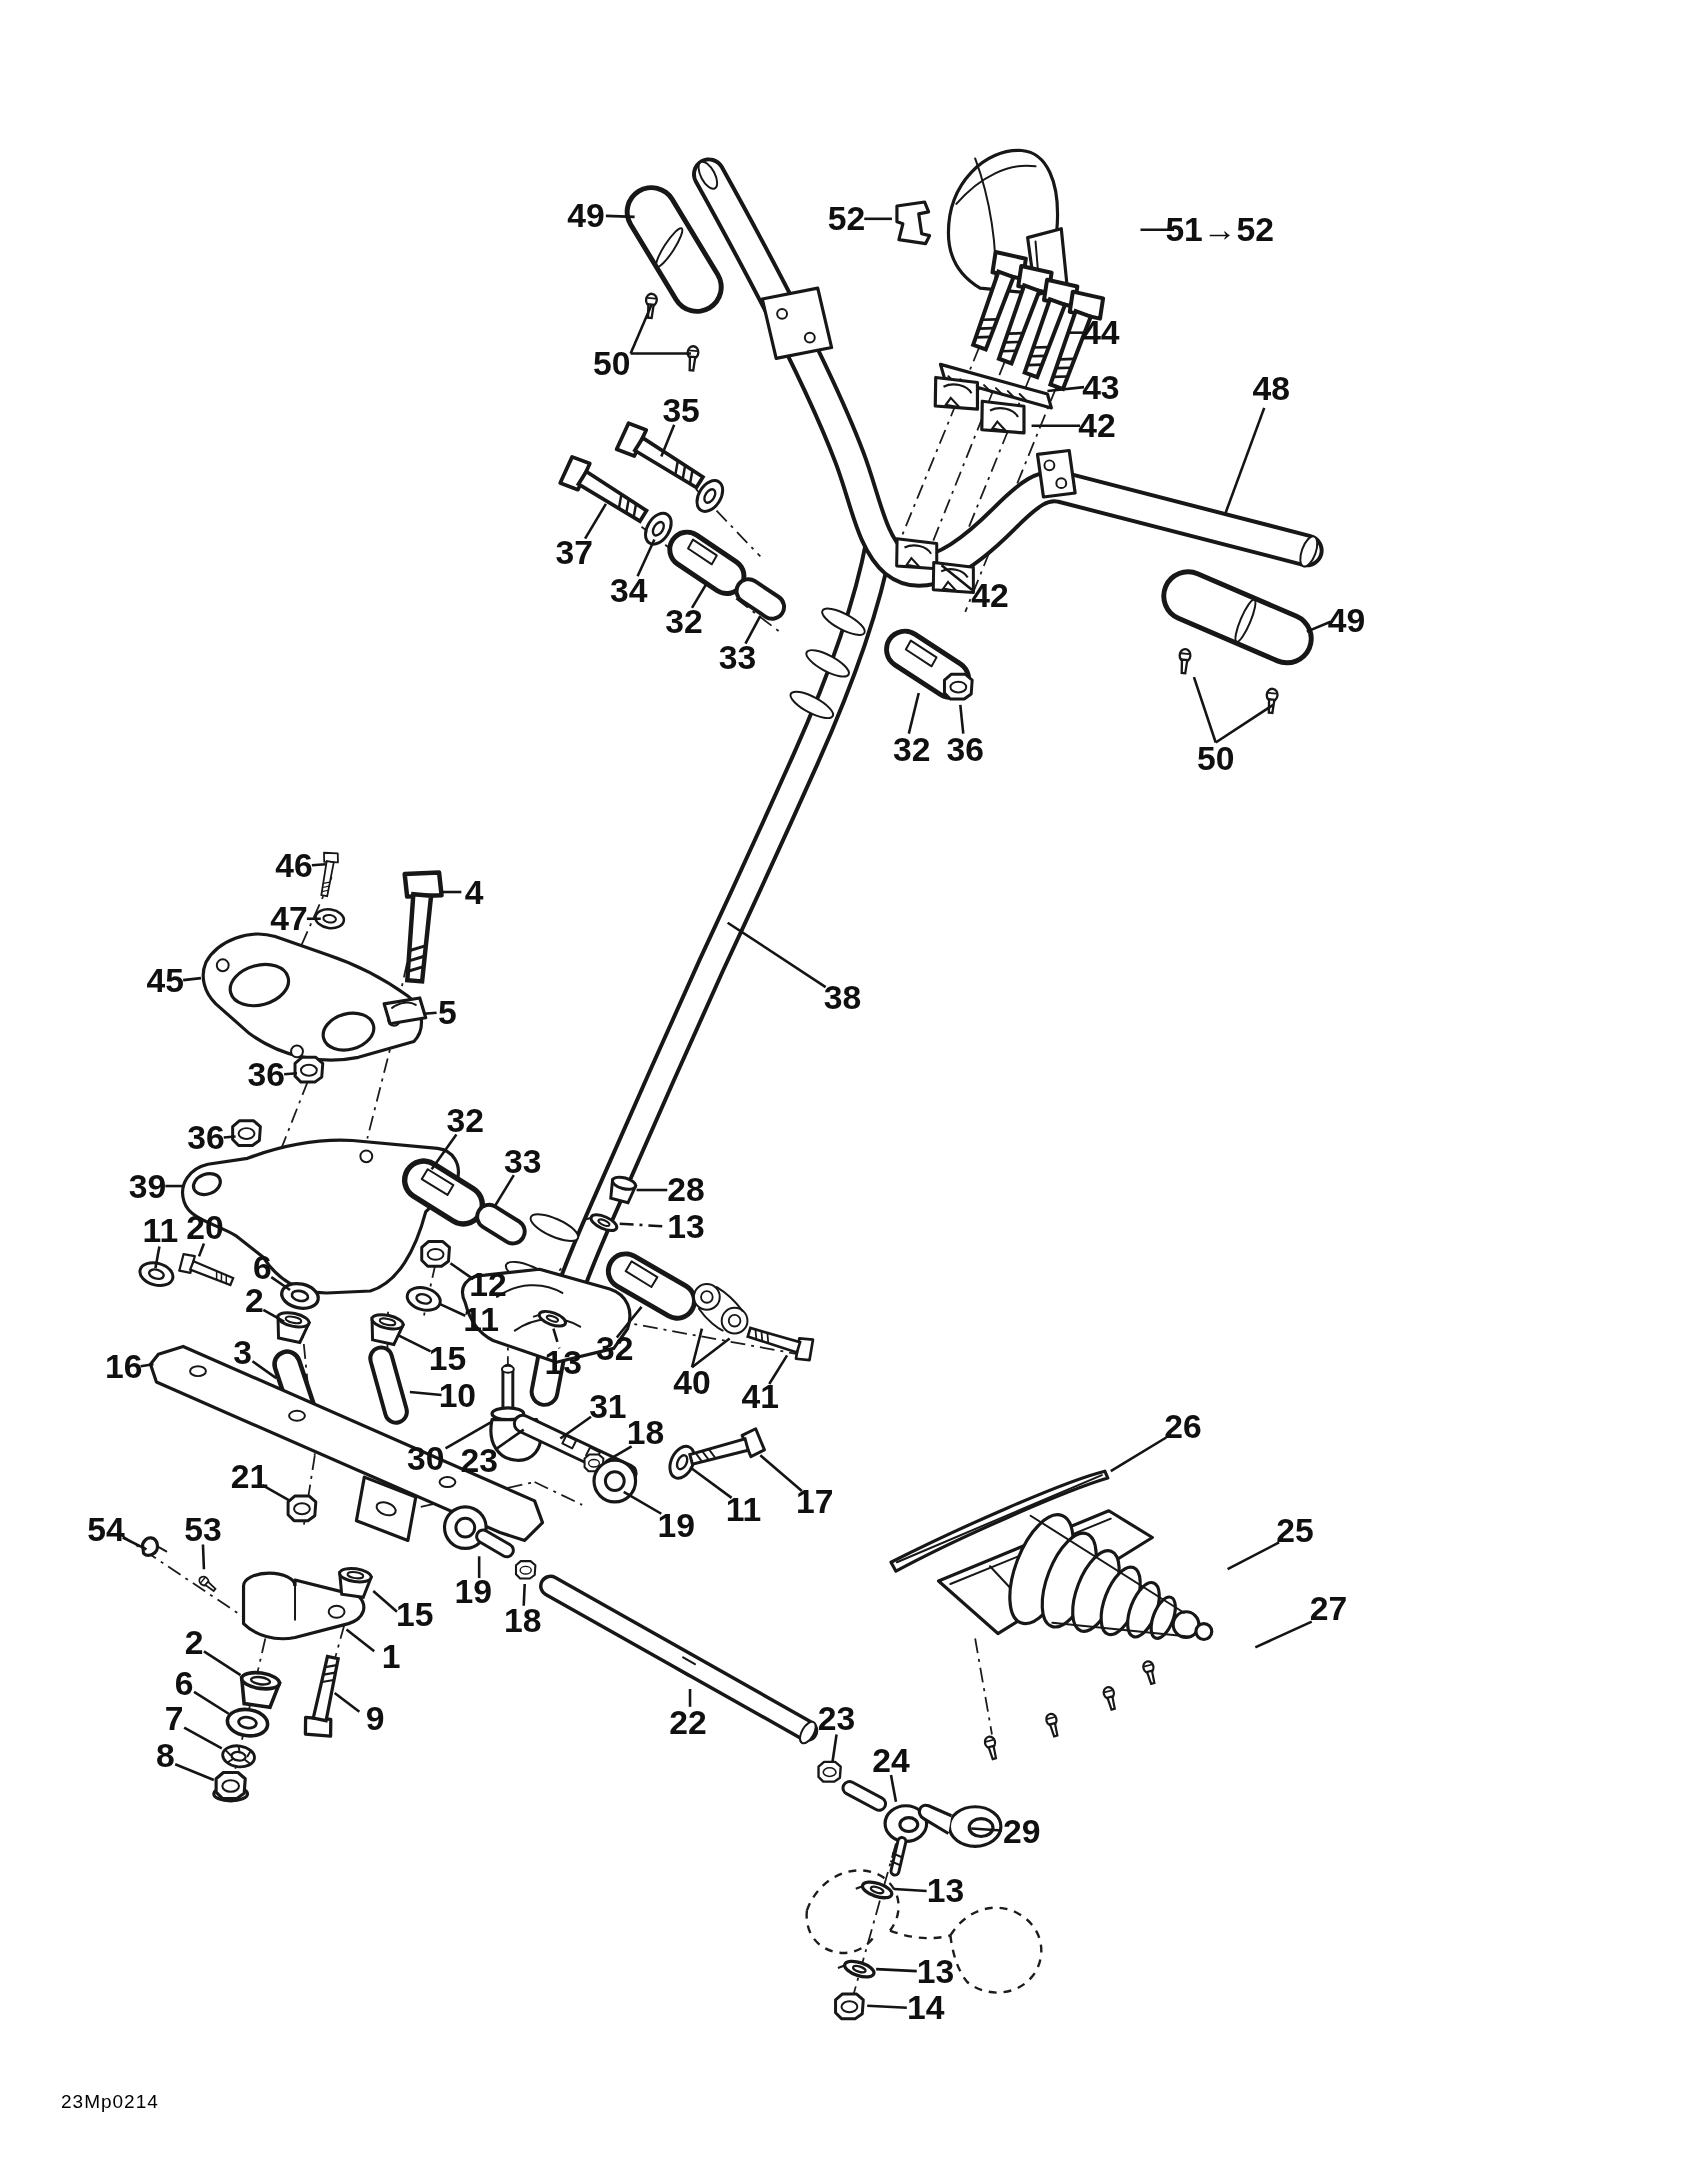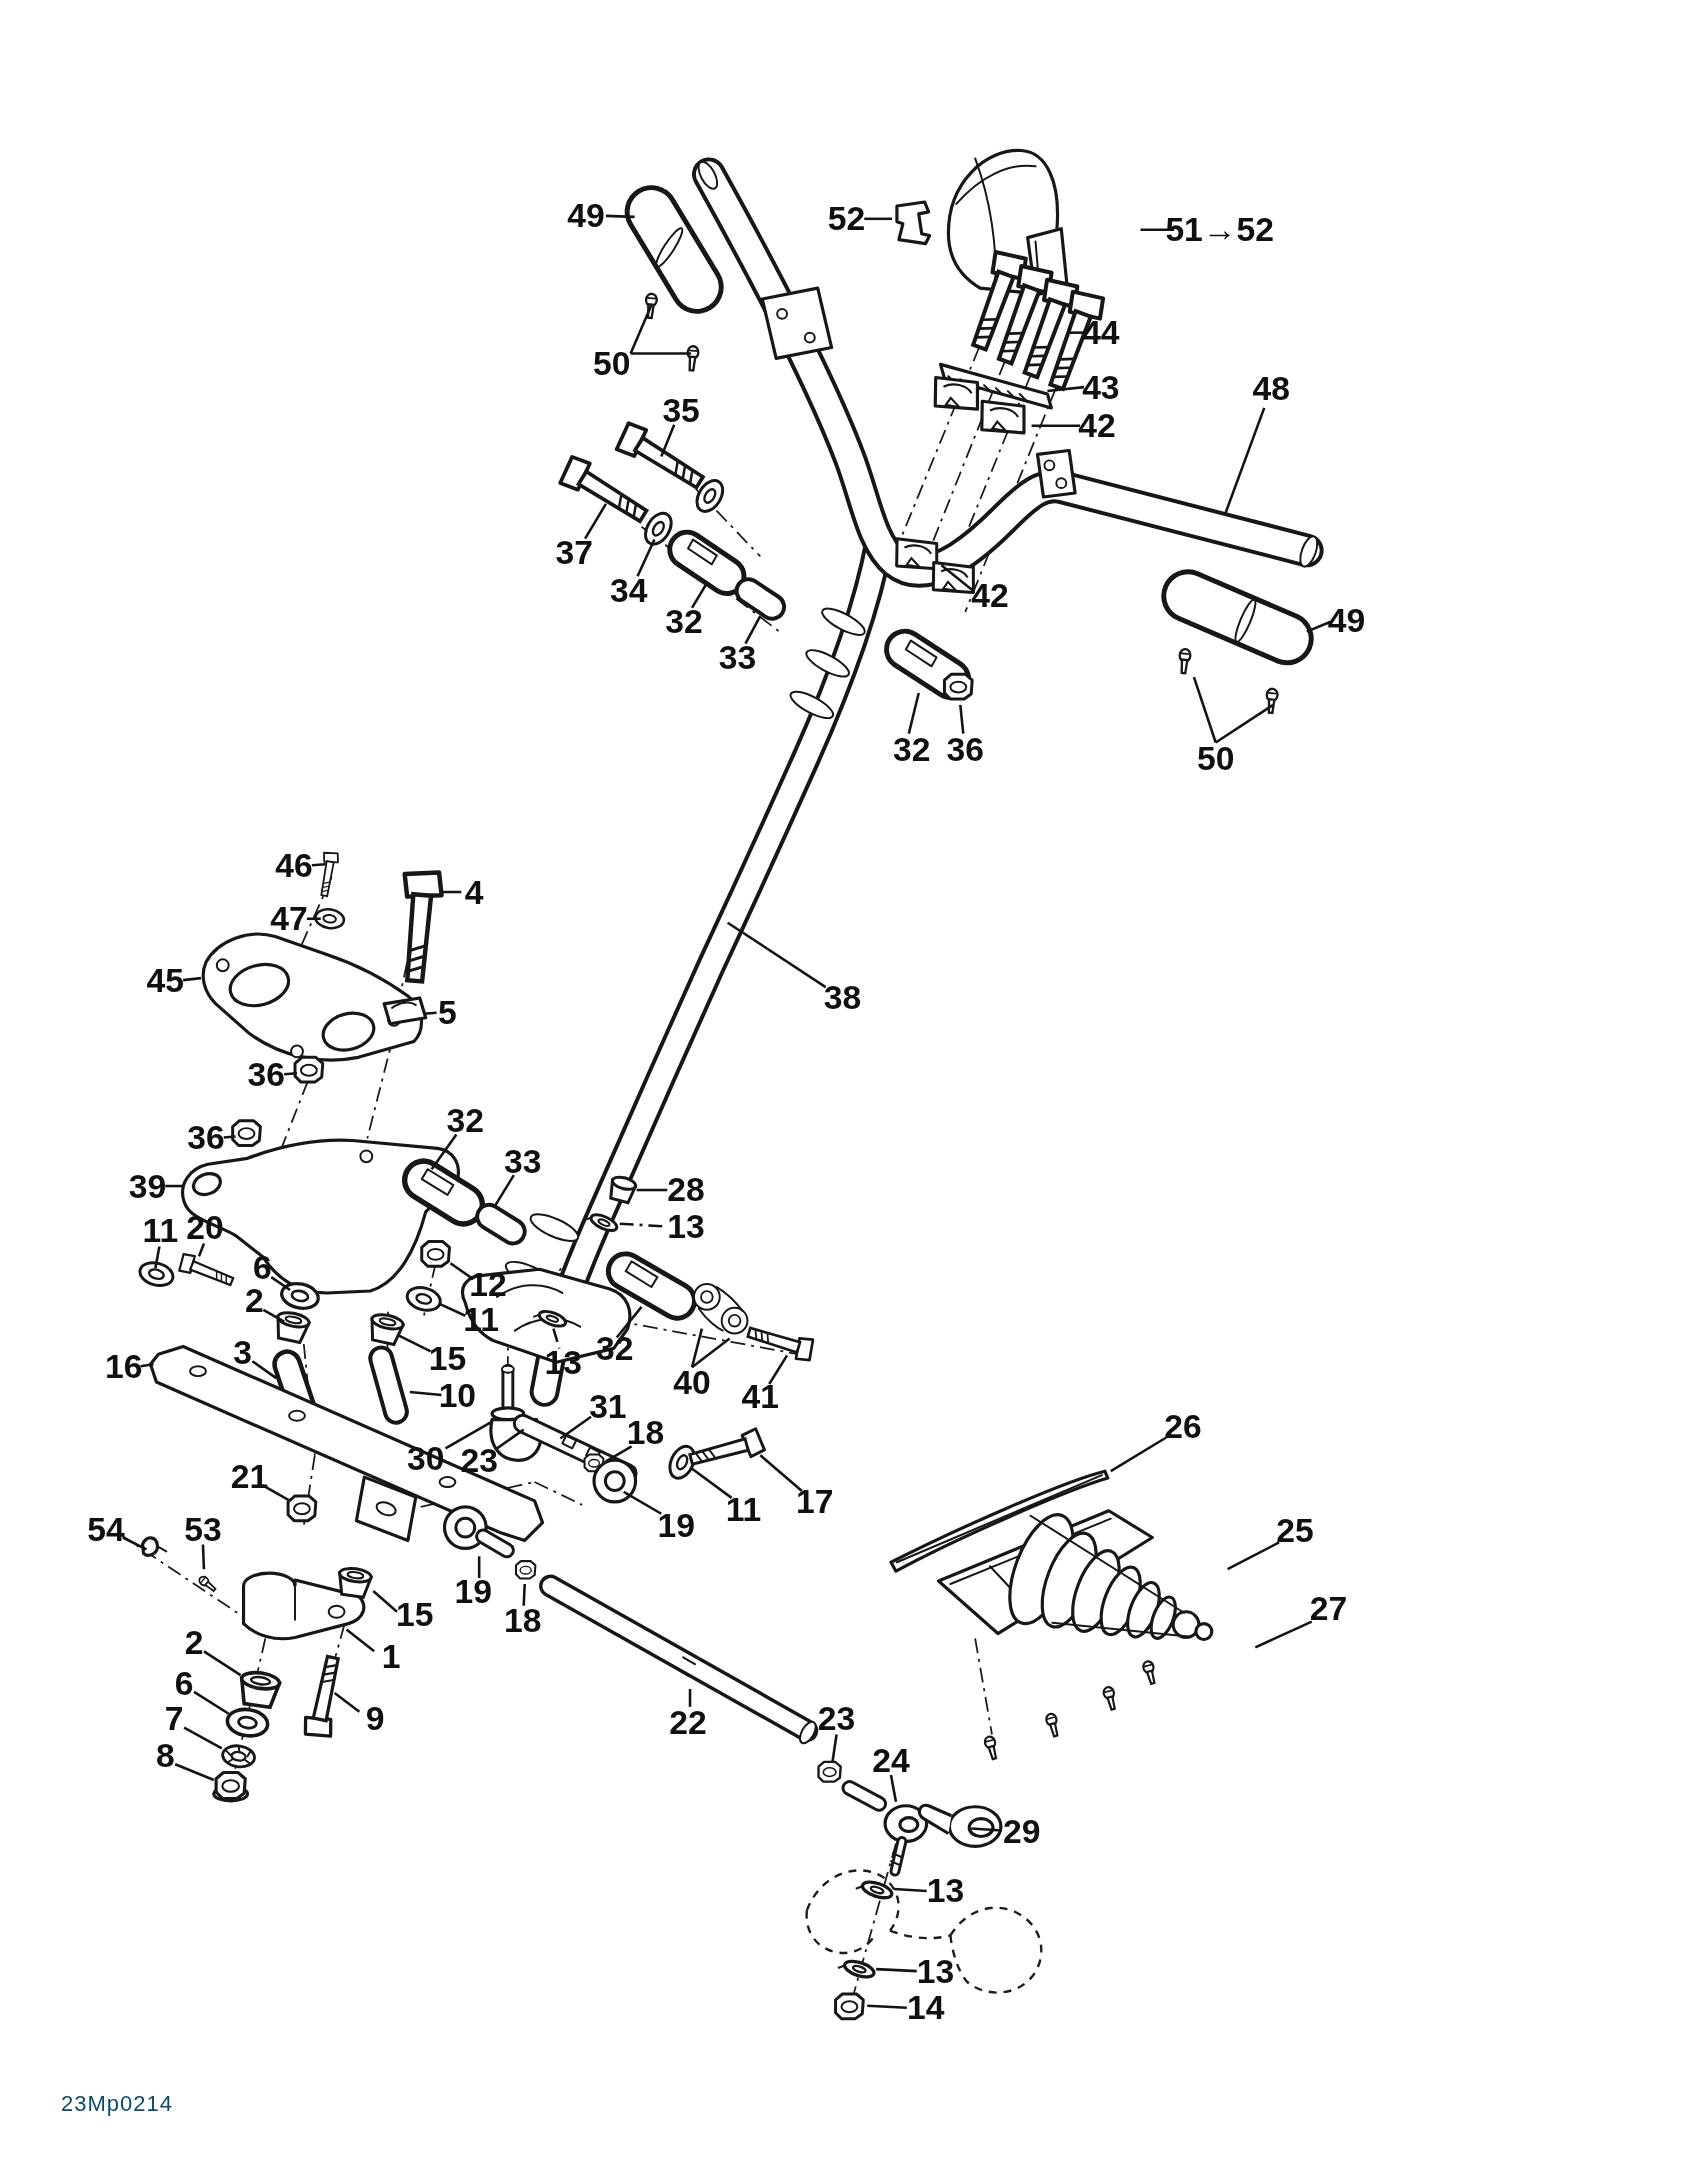--- a/index.html
+++ b/index.html
@@ -8,21 +8,21 @@
   .ol{fill:none;stroke:#171717;stroke-width:3.2;stroke-linejoin:round;stroke-linecap:round;}
   .fw{fill:#ffffff;stroke:#171717;stroke-width:3.2;stroke-linejoin:round;}
   .thin{stroke-width:2;}
   .tubeO{fill:none;stroke:#171717;stroke-linecap:round;}
   .tubeI{fill:none;stroke:#ffffff;stroke-linecap:round;}
   .axis{fill:none;stroke:#1c1c1c;stroke-width:1.8;stroke-dasharray:15 6 3 6;}
   .sk{fill:none;stroke:#1c1c1c;stroke-width:2.4;stroke-dasharray:8 7;stroke-linejoin:round;}
   .leader{fill:none;stroke:#141414;stroke-width:2.6;}
   .dashdot{stroke-dasharray:14 6 3 6;}
   .label{font-family:"Liberation Sans",sans-serif;font-size:34px;font-weight:700;fill:#101010;}
-  .code{position:absolute;left:61px;top:2091px;font-size:22px;font-weight:400;color:#0c4a6e;letter-spacing:1px;}
+  .code{position:absolute;left:61px;top:2091px;font-size:19px;font-weight:400;color:#000000;letter-spacing:1px;}
 </style>
 </head>
 <body>
 
 <svg id="diagram-svg" width="1683" height="2184" viewBox="0 0 1700 2206">
   <defs>
     <g id="sb">
       <path d="M-12,-10 L3,-13 L6,10 L-9,13 Z" fill="#fff" stroke="#171717" stroke-width="3" stroke-linejoin="round"></path>
       <path d="M4,-6 L62,-5 L62,5 L4,6 Z" fill="#fff" stroke="#171717" stroke-width="3"></path>
       <path d="M38,-5 L42,5 M45,-5 L49,5 M52,-5 L56,5" stroke="#171717" stroke-width="2" fill="none"></path>

